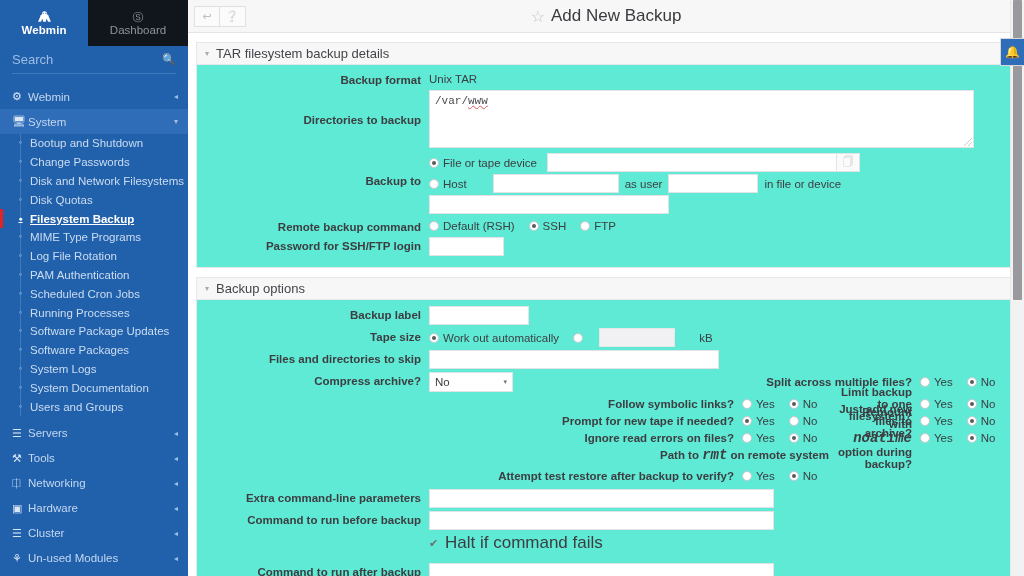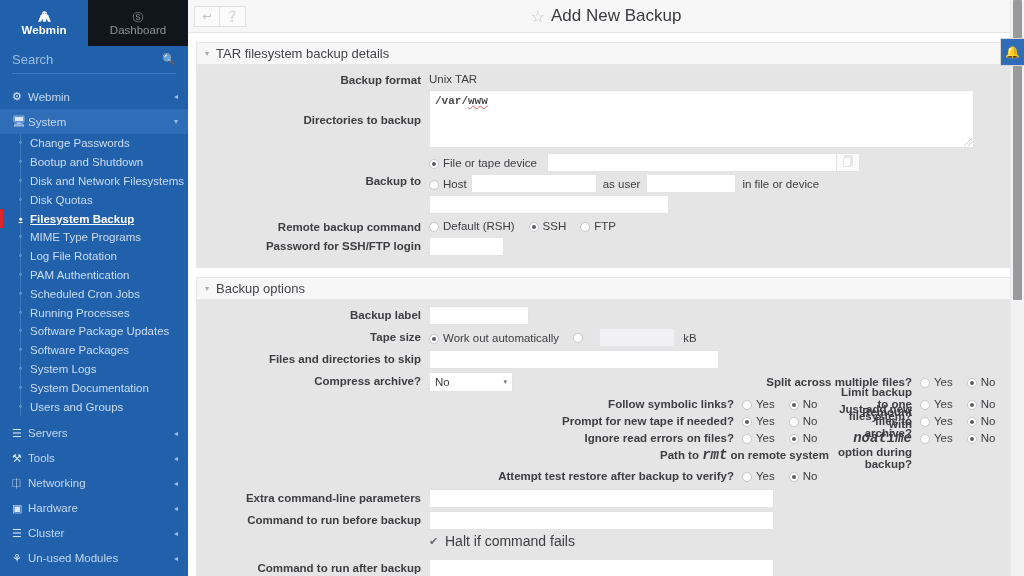--- a/index.html
+++ b/index.html
@@ -146,21 +146,21 @@
     background: #f7f7f8;
     border: 1px solid #e7e7e9;
     height: 23px;
     display: flex; align-items: center;
     padding-left: 8px;
     font-size: 13px; color: #44444a;
   }
   .panel-head .tri { color: #a9a9ae; font-size: 8px; margin-right: 7px; }
   .panel-body {
     border: 1px solid #e7e7e9; border-top: none;
-    background: #e5e5e5;
+    background: #5eead4;
     padding: 6px 0 8px 0;
   }
 
   
   .frow { display: flex; align-items: flex-start; margin-bottom: 3px; }
   .flabel {
     width: 232px; min-width: 232px;
     text-align: right; padding-right: 8px;
     font-size: 11.5px; font-weight: bold; color: #3d3d42;
     padding-top: 2px; line-height: 14px;
@@ -193,39 +193,39 @@
   .ta .grip {
     position: absolute; right: 1px; bottom: 1px;
     width: 8px; height: 8px;
     background:
       linear-gradient(135deg, transparent 45%, #c9c9cf 45%, #c9c9cf 55%, transparent 55%),
       linear-gradient(135deg, transparent 70%, #c9c9cf 70%, #c9c9cf 80%, transparent 80%);
   }
 
   
   .rad {
-    display: inline-flex; align-items: flex-end;
+    display: inline-flex; align-items: center;
     margin-right: 4px; vertical-align: middle;
   }
   .rcircle {
     width: 10px; height: 10px; border-radius: 50%;
     border: 1px solid #c8c8cd; background: #fff;
     display: inline-block; position: relative;
     margin-right: 4px;
   }
   .rcircle.on::after {
     content: ""; position: absolute;
     left: 2px; top: 2px; width: 4px; height: 4px;
     border-radius: 50%; background: #5a5a60;
   }
   .rlab { font-size: 11.5px; color: #3d3d42; margin-right: 10px; }
 
   .chk { display: flex; align-items: center; margin: 3px 0; }
   .chk .tick { color: #6f6f76; font-size: 11px; margin-right: 5px; width: 11px; }
-  .chk .ctxt { font-size: 14px; color: #3d3d42; }
+  .chk .ctxt { font-size: 17px; color: #3d3d42; }
 
   .sel-box {
     border: 1px solid #e3e3e6; background: #fff;
     height: 20px; width: 84px;
     display: inline-flex; align-items: center;
     justify-content: space-between;
     padding: 0 5px; font-size: 11.5px; color: #3d3d42;
   }
   .sel-box .car { font-size: 7px; color: #70707a; }
 
@@ -305,25 +305,25 @@
 
       <div class="sb-row top active-group">
         <span class="ic">🖥</span>
         <span class="lbl">System</span>
         <span class="car">▾</span>
       </div>
 
       <div class="sb-sub">
         <div class="sb-item">
             <span class="dot">⚬</span>
+            <span class="itxt">Bootup and Shutdown</span>
+          </div>
+        <div class="sb-item">
+            <span class="dot">⚬</span>
             <span class="itxt">Change Passwords</span>
-          </div>
-        <div class="sb-item">
-            <span class="dot">⚬</span>
-            <span class="itxt">Bootup and Shutdown</span>
           </div>
         <div class="sb-item">
             <span class="dot">⚬</span>
             <span class="itxt">Disk and Network Filesystems</span>
           </div>
         <div class="sb-item">
             <span class="dot">⚬</span>
             <span class="itxt">Disk Quotas</span>
           </div>
         <div class="sb-item sel">
@@ -438,21 +438,21 @@
         </div>
         <div class="panel-body">
 
           <div class="frow">
             <div class="flabel">Backup format</div>
             <div class="fval">Unix TAR</div>
           </div>
 
           <div class="frow" style="align-items:center;">
             <div class="flabel">Directories to backup</div>
-            <div class="fval" style="padding-top:0;font-weight:bold;">
+            <div class="fval" style="padding-top:0;">
               <div class="ta">
                 <div class="tatext">/var/<span class="sq">www</span></div>
                 <div class="grip"></div>
               </div>
             </div>
           </div>
 
           <div class="frow" style="margin-top:4px;">
             <div class="flabel" style="padding-top:22px;">Backup to</div>
             <div class="fval" style="padding-top:0;">
@@ -460,21 +460,21 @@
                 <span class="rad">
                   <span class="rcircle on"></span>
                   <span class="rlab" style="margin-right:6px;">File or tape device</span>
                 </span>
                 <span class="inp" style="width:290px;"></span>
                 <span class="iconbtn">🗍</span>
               </div>
               <div style="display:flex;align-items:center;height:21px;">
                 <span class="rad">
                   <span class="rcircle"></span>
-                  <span class="rlab" style="margin-right:0;">Host</span>
+                  <span class="rlab" style="margin-right:22px;">Host</span>
                 </span>
                 <span class="inp" style="width:126px;"></span>
                 <span class="rlab" style="margin:0 6px;">as user</span>
                 <span class="inp" style="width:90px;"></span>
                 <span class="rlab" style="margin:0 0 0 6px;">in file or device</span>
               </div>
               <div style="height:21px;display:flex;align-items:center;">
                 <span class="inp" style="width:240px;"></span>
               </div>
             </div>
@@ -526,21 +526,21 @@
             <div class="flabel">Tape size</div>
             <div class="fval" style="padding-top:0;display:flex;align-items:center;">
               <span class="rad">
                 <span class="rcircle on"></span>
                 <span class="rlab">Work out automatically</span>
               </span>
               <span class="rad">
                 <span class="rcircle"></span>
               </span>
               <span class="inp disabled" style="width:76px;margin-left:8px;"></span>
-              <span class="rlab" style="margin-left:8px;">kB</span>
+              <span class="rlab" style="margin-left:24px;">kB</span>
             </div>
           </div>
 
           <div class="frow">
             <div class="flabel">Files and directories to skip</div>
             <div class="fval" style="padding-top:0;">
               <span class="inp" style="width:290px;"></span>
             </div>
           </div>
 

